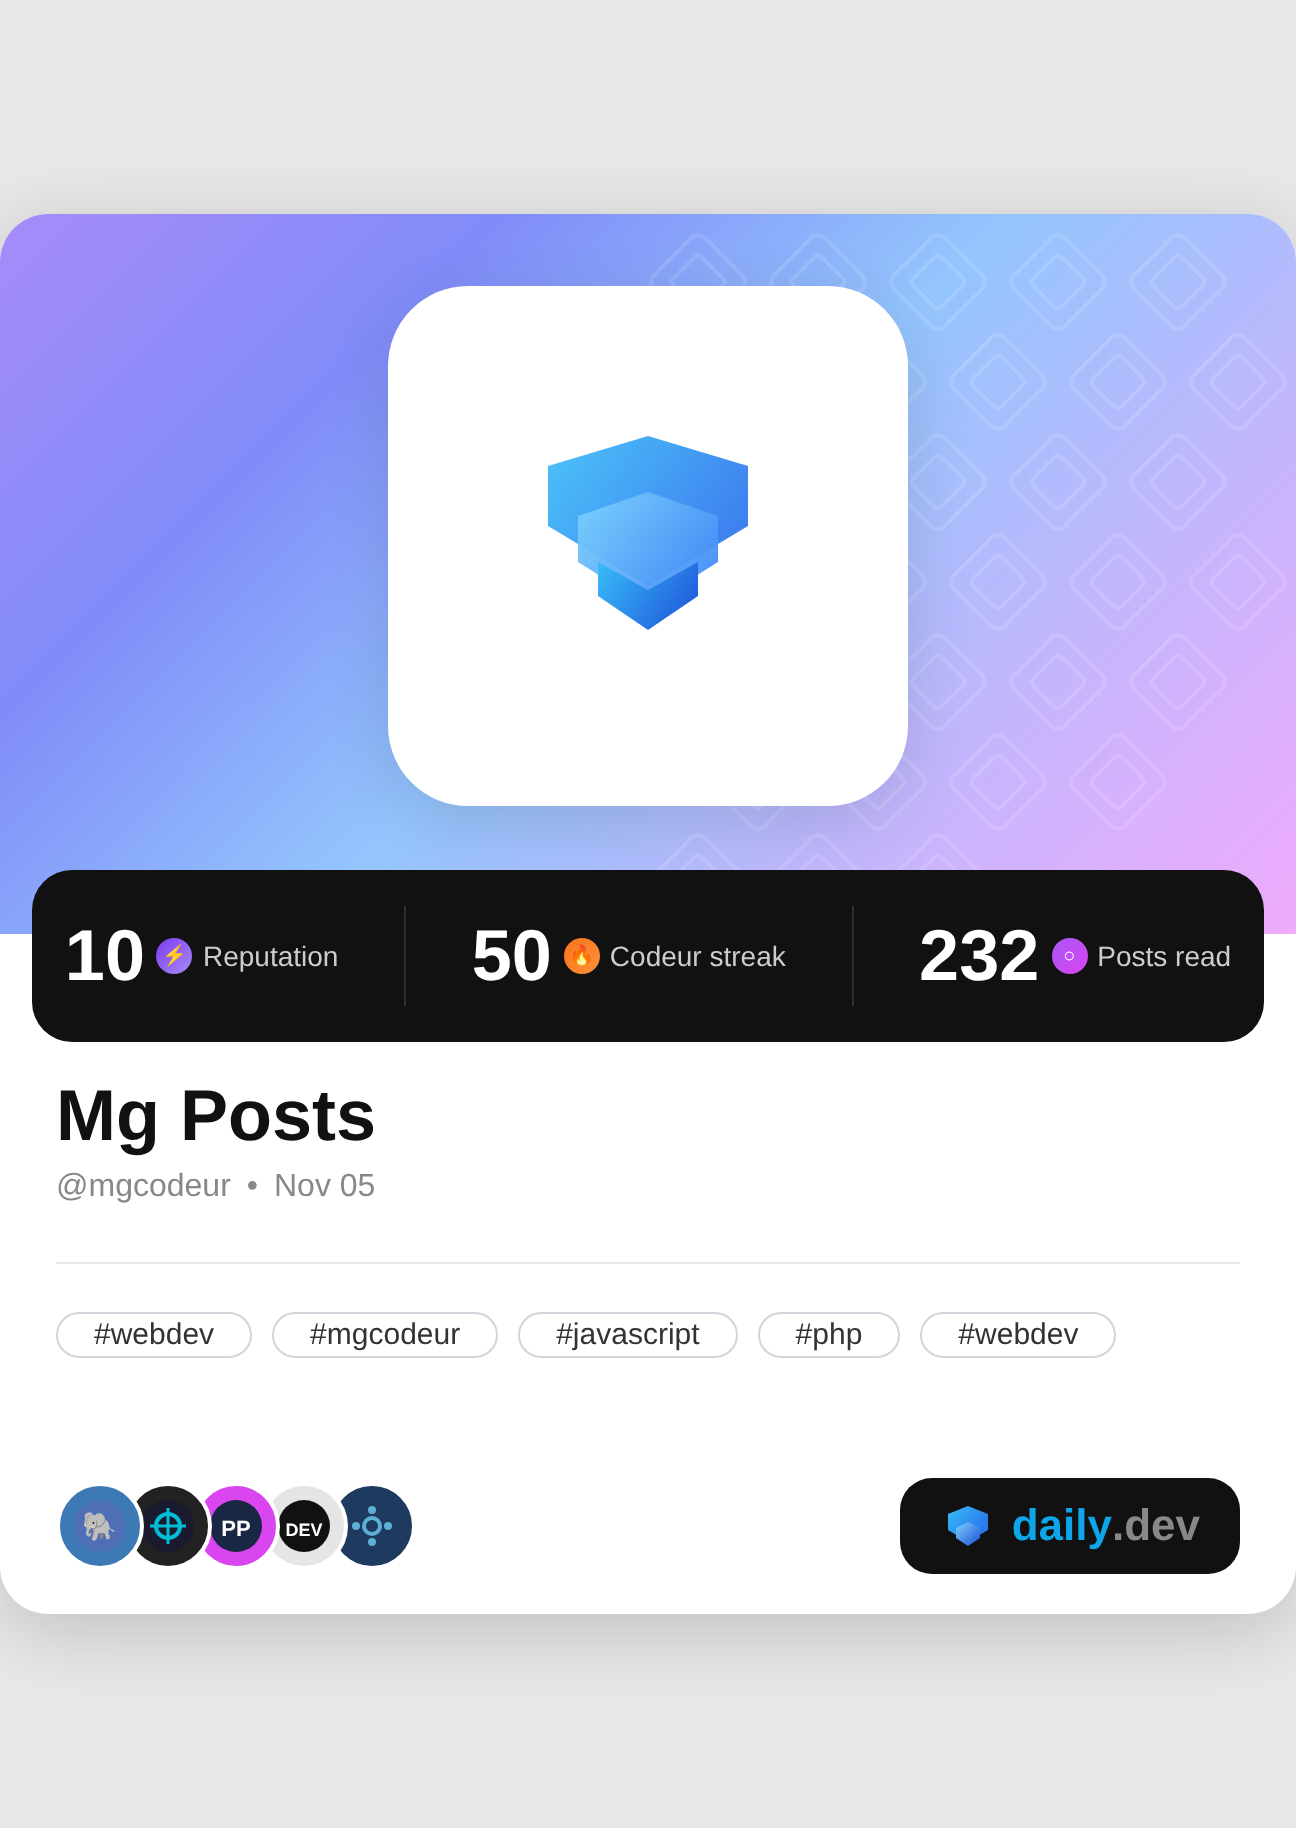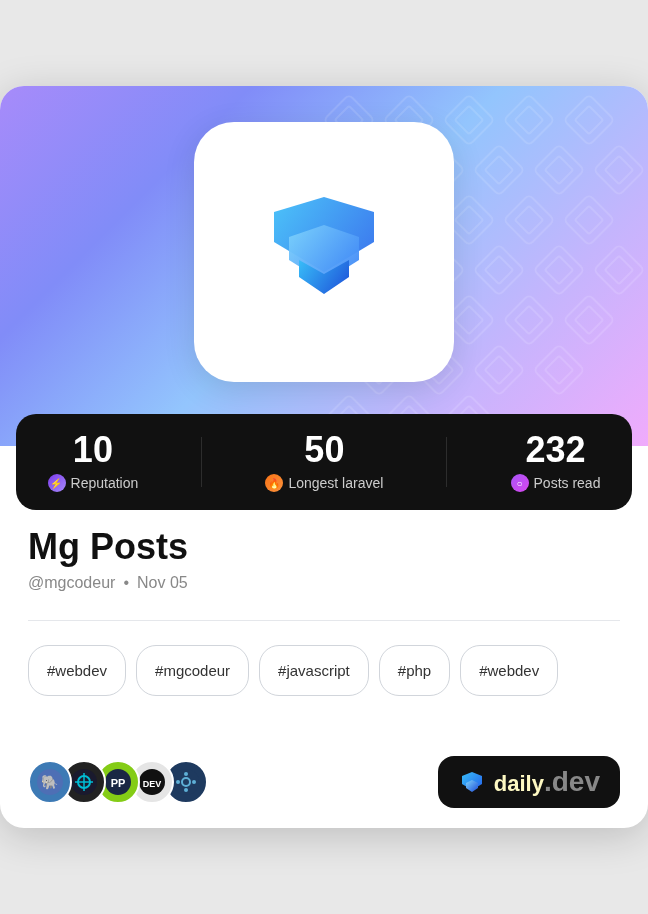--- a/index.html
+++ b/index.html
@@ -75,21 +75,21 @@
       padding: 18px 0;
       display: flex;
       align-items: center;
       justify-content: space-around;
       position: relative;
       top: -32px;
       z-index: 3;
     }
     .stat-item {
       display: flex;
-      flex-direction: column;
+      flex-direction: row;
       align-items: center;
       gap: 6px;
     }
     .stat-value {
       color: #fff;
       font-size: 36px;
       font-weight: 700;
       line-height: 1;
     }
     .stat-label {
@@ -155,21 +155,21 @@
     
     .tags-section {
       display: flex;
       flex-wrap: wrap;
       gap: 10px;
       margin-bottom: 28px;
     }
     .tag {
       border: 1.5px solid #d1d5db;
       border-radius: 20px;
-      padding: 16px 18px;
+      padding: 2px 18px;
       font-size: 15px;
       color: #333;
       font-weight: 500;
       background: #fff;
     }
     
     .card-footer {
       display: flex;
       align-items: center;
       justify-content: space-between;
@@ -206,27 +206,27 @@
     .brand-logo-icon {
       width: 28px;
       height: 28px;
     }
     .brand-text {
       display: flex;
       align-items: baseline;
       gap: 0;
     }
     .brand-daily {
-      color: #fef9c3;
+      color: #0ea5e9;
       font-size: 22px;
       font-weight: 700;
     }
     .brand-dev {
       color: #888;
-      font-size: 28px;
+      font-size: 22px;
       font-weight: 700;
     }
   </style>
 </head>
 <body>
 
 <div class="card">
 
   <div class="header">
 
@@ -298,21 +298,21 @@
       <div class="stat-label">
         <span class="stat-icon icon-reputation">⚡</span>
         <span>Reputation</span>
       </div>
     </div>
     <div class="stat-divider"></div>
     <div class="stat-item">
       <span class="stat-value">50</span>
       <div class="stat-label">
         <span class="stat-icon icon-streak">🔥</span>
-        <span>Longest laravel</span>
+        <span>Codeur streak</span>
       </div>
     </div>
     <div class="stat-divider"></div>
     <div class="stat-item">
       <span class="stat-value">232</span>
       <div class="stat-label">
         <span class="stat-icon icon-posts">○</span>
         <span>Posts read</span>
       </div>
     </div>
@@ -349,21 +349,21 @@
 
       <div class="source-icon" style="background:#222;z-index:4;">
         <svg width="26" height="26" viewBox="0 0 26 26">
             <circle cx="13" cy="13" r="13" fill="#1a1a2e"></circle>
             <circle cx="13" cy="13" r="6" fill="none" stroke="#00bcd4" stroke-width="2"></circle>
             <line x1="13" y1="4" x2="13" y2="22" stroke="#00bcd4" stroke-width="1.5"></line>
             <line x1="4" y1="13" x2="22" y2="13" stroke="#00bcd4" stroke-width="1.5"></line>
           </svg>
       </div>
 
-      <div class="source-icon" style="background:#84cc16;z-index:3;">
+      <div class="source-icon" style="background:#d946ef;z-index:3;">
         <svg width="26" height="26" viewBox="0 0 26 26">
             <circle cx="13" cy="13" r="13" fill="#1a2744"></circle>
             <text x="13" y="18" text-anchor="middle" font-size="11" fill="white" font-weight="bold">PP</text>
           </svg>
       </div>
 
       <div class="source-icon" style="background:#e5e5e5;z-index:2;">
         <svg width="26" height="26" viewBox="0 0 26 26">
             <rect width="26" height="26" rx="13" fill="#111"></rect>
             <text x="13" y="18" text-anchor="middle" font-size="9" fill="white" font-weight="bold">DEV</text>

